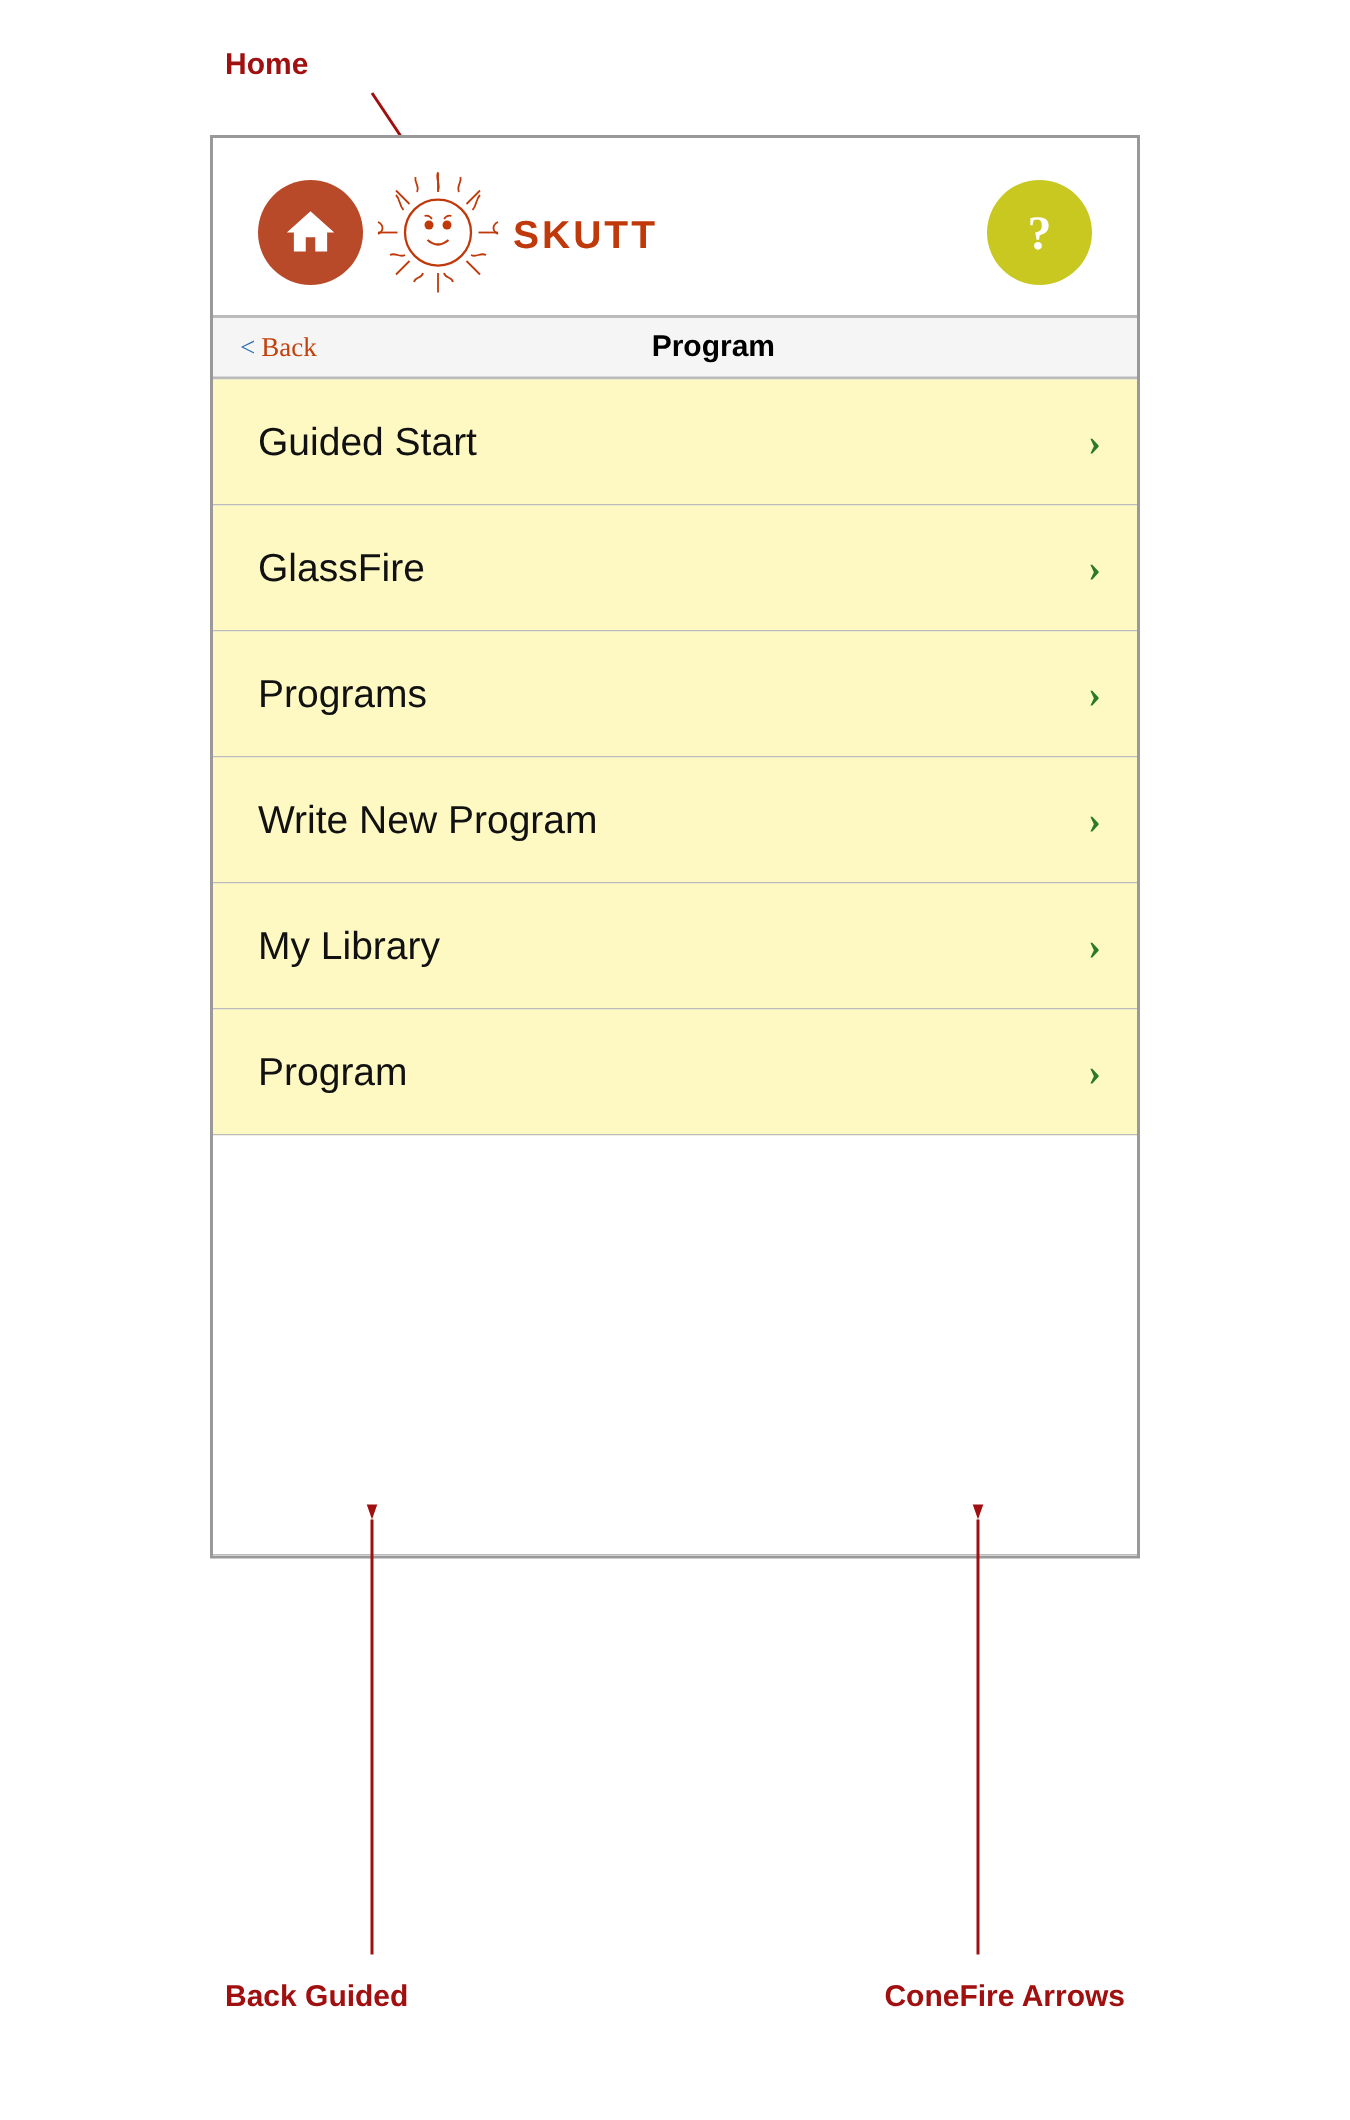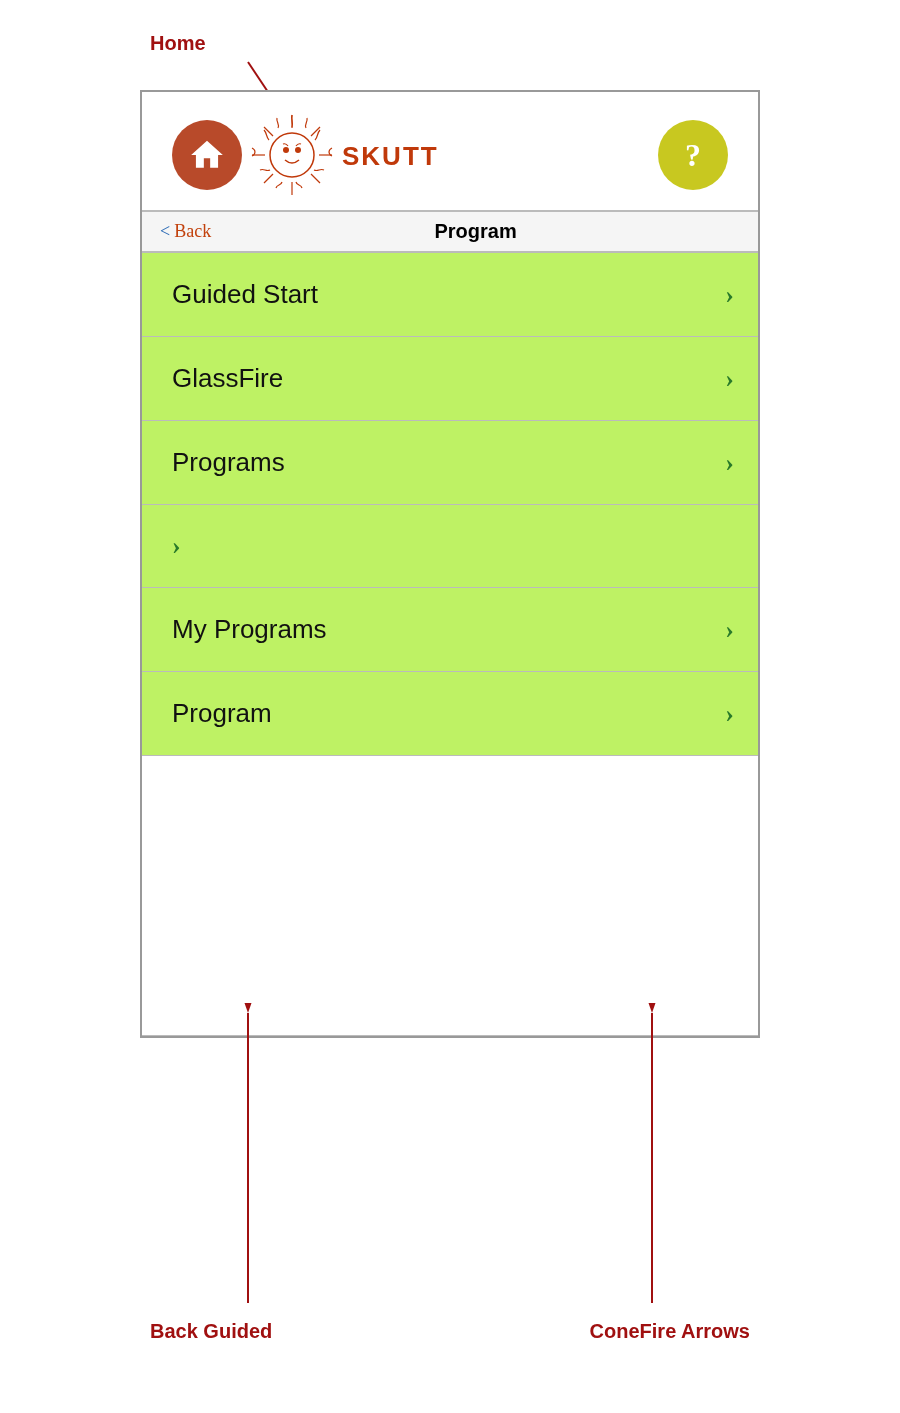--- a/index.html
+++ b/index.html
@@ -150,21 +150,21 @@
     .menu-list {
       width: 100%;
     }
     .menu-item {
       display: flex;
       align-items: center;
       justify-content: space-between;
       padding: 26px 24px 26px 30px;
       border-bottom: 1.5px solid #bbb;
       cursor: pointer;
-      background: #bef264;
+      background: #fef9c3;
     }
     .menu-item-label {
       font-size: 26px;
       font-family: Arial, sans-serif;
       color: #111;
     }
     .menu-chevron {
       font-size: 26px;
       color: #2a7a2a;
       font-weight: bold;
@@ -264,24 +264,25 @@
     </div>
         <div class="menu-item">
       <span class="menu-item-label">GlassFire</span>
       <span class="menu-chevron">›</span>
     </div>
         <div class="menu-item">
       <span class="menu-item-label">Programs</span>
       <span class="menu-chevron">›</span>
     </div>
         <div class="menu-item">
-      <span class="menu-chevron">›</span>
-    </div>
-        <div class="menu-item">
-      <span class="menu-item-label">My Programs</span>
+      <span class="menu-item-label">Write New Program</span>
+      <span class="menu-chevron">›</span>
+    </div>
+        <div class="menu-item">
+      <span class="menu-item-label">My Library</span>
       <span class="menu-chevron">›</span>
     </div>
         <div class="menu-item">
       <span class="menu-item-label">Program</span>
       <span class="menu-chevron">›</span>
     </div>
       </div>
 
     <div class="empty-area"></div>
 

